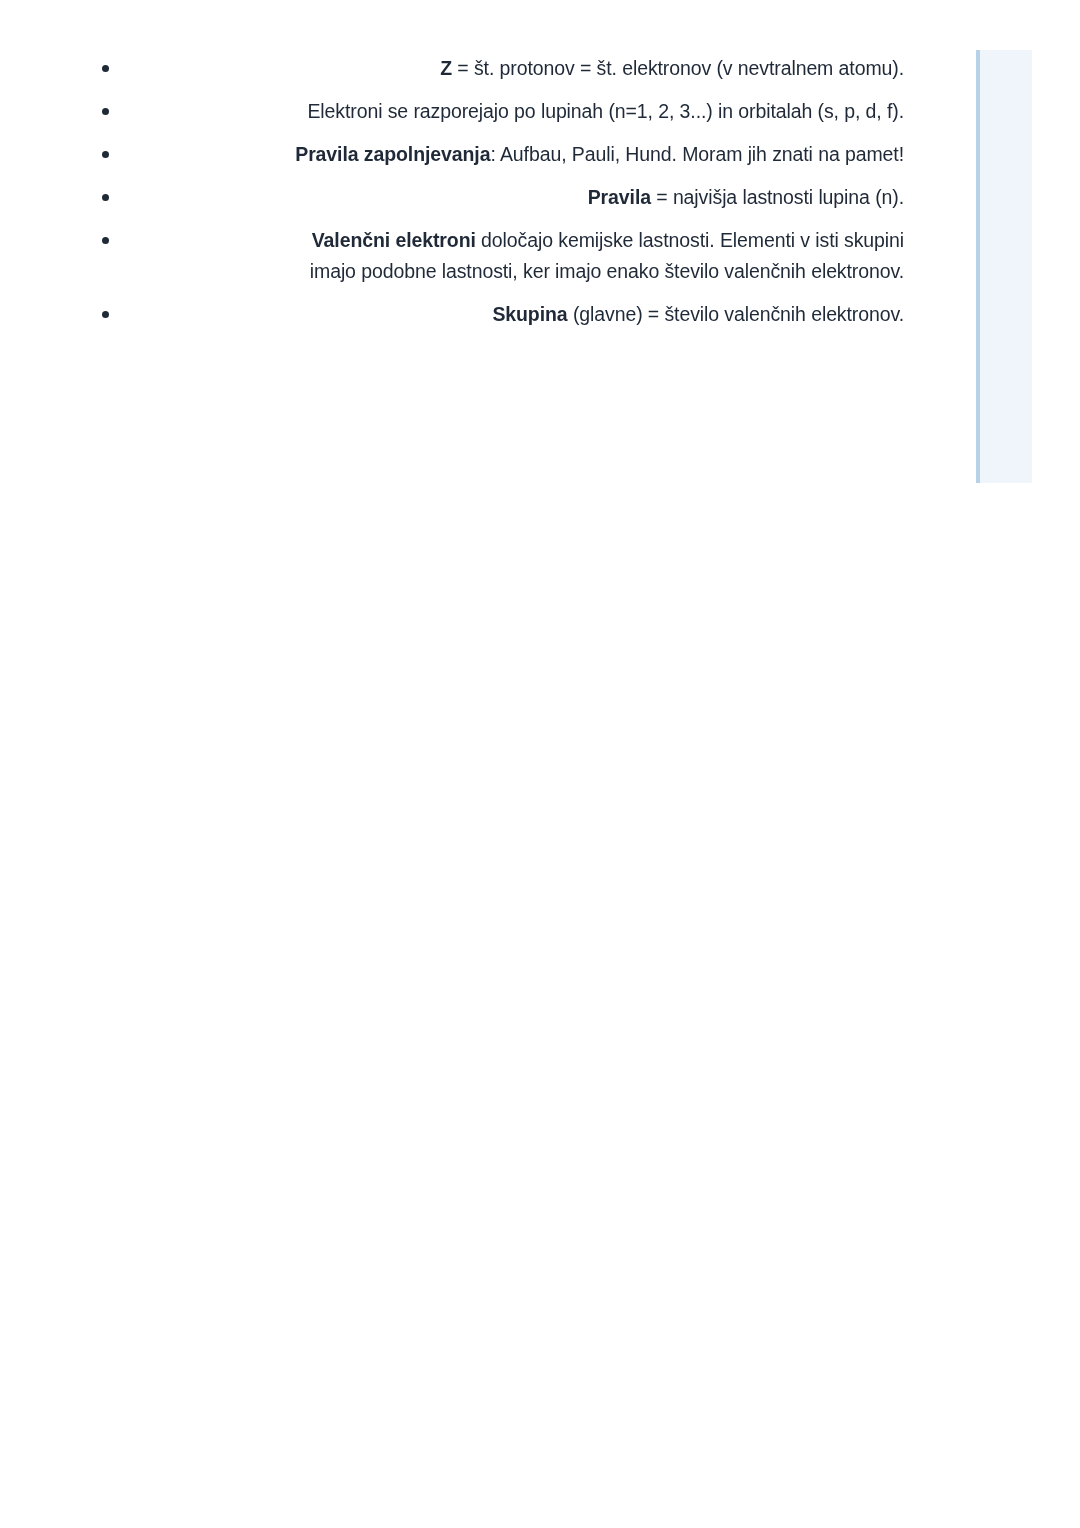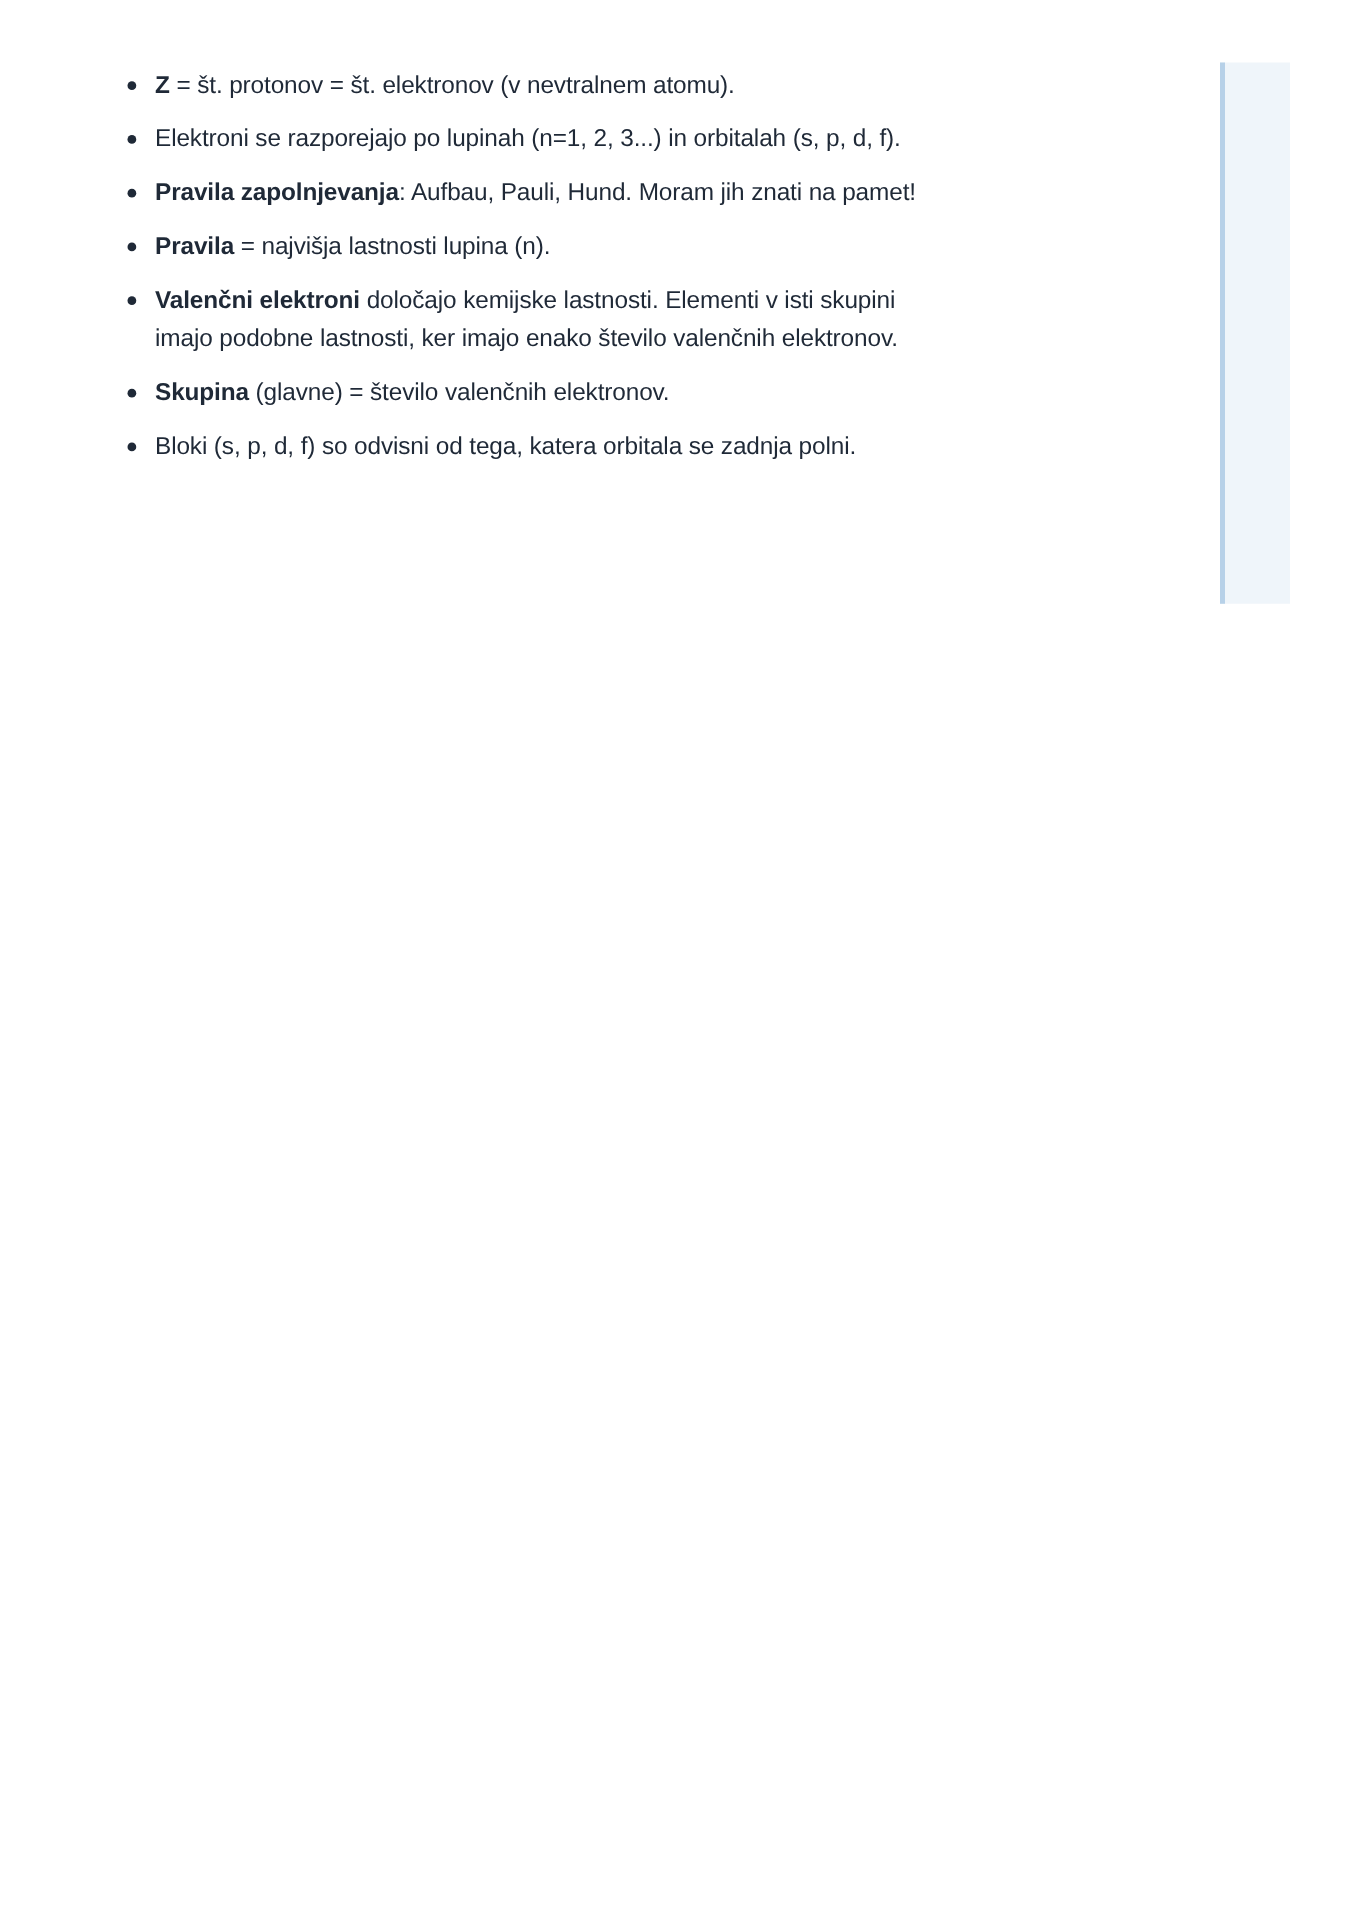--- a/index.html
+++ b/index.html
@@ -7,20 +7,21 @@
       padding: 0;
       background: #ffffff;
     }
     .page {
       position: relative;
       width: 1080px;
       height: 1080px;
       background: var(--page-bg, #ffffff);
       font-family: "Liberation Sans", sans-serif;
       overflow: hidden;
+      text-align: right;
     }
     .notes {
       position: absolute;
       left: 124px;
       top: 53px;
       margin: 0;
       padding: 0;
       list-style: none;
       width: 780px;
       color: var(--text-color, #1f2937);
@@ -69,17 +70,16 @@
 
 <div class="page" style="--page-bg: #ffffff; --text-color: #1f2937; --panel-fill: #eff5fa; --panel-edge: #b7d1e8; --footer-color: #a3a8b1;">
   <ul class="notes" id="notes-list">
       <li><span class="bold">Z</span><span class="regular"> = št. protonov = št. elektronov (v nevtralnem atomu).</span></li>
       <li><span class="regular">Elektroni se razporejajo po lupinah (n=1, 2, 3...) in orbitalah (s, p, d, f).</span></li>
       <li><span class="bold">Pravila zapolnjevanja</span><span class="regular">: Aufbau, Pauli, Hund. </span><span class="italic">Moram jih znati na pamet!</span></li>
       <li><span class="bold">Pravila</span><span class="regular"> = najvišja lastnosti lupina (n).</span></li>
       <li><span class="bold">Valenčni elektroni</span><span class="regular"> določajo kemijske lastnosti. Elementi v isti skupini
 imajo podobne lastnosti, ker imajo enako število valenčnih elektronov.</span></li>
       <li><span class="bold">Skupina</span><span class="regular"> (glavne) = število valenčnih elektronov.</span></li>
-      <li><span class="regular">Bloki (s, p, d, f) so odvisni od tega, katera orbitala se zadnja polni.</span></li>
     </ul>
   <div class="side-panel"></div>
   <div class="footer">(c) Knowunity 2025</div>
 </div>
 
 </body></html>

